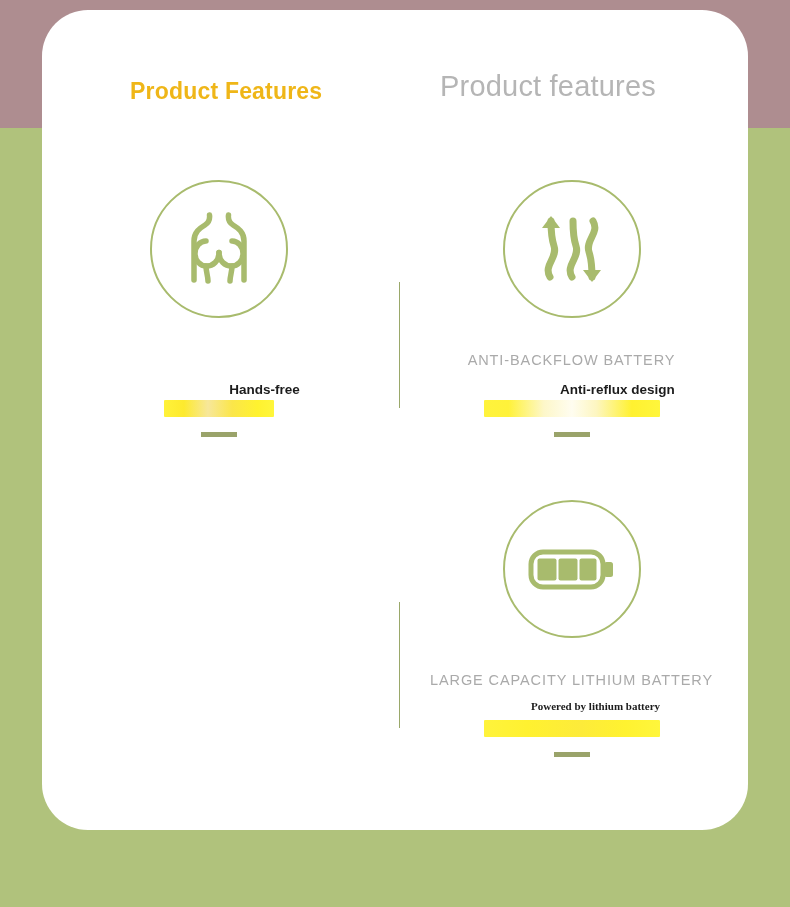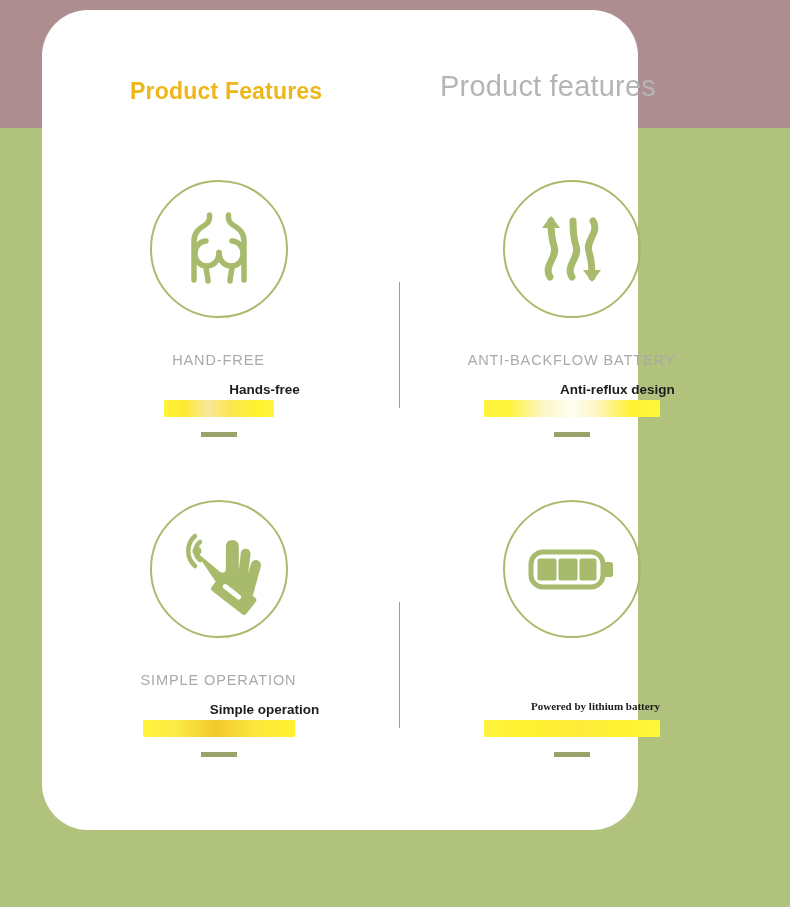--- a/index.html
+++ b/index.html
@@ -26,21 +26,21 @@
     position: absolute;
     left: 0; top: 128px;
     width: 790px; height: 779px;
     background: #b0c27c;
   }
 
   
   #feature-card {
     position: absolute;
     left: 42px; top: 10px;
-    width: 596px; height: 820px;
+    width: 706px; height: 820px;
     background: #ffffff;
     border-radius: 46px;
     box-sizing: border-box;
   }
 
   
   .header-row {
     position: absolute;
     left: 0; top: 60px;
     width: 706px;
@@ -219,21 +219,20 @@
           <g fill="none" stroke="#a8bb6d" stroke-width="5.5" stroke-linecap="round" stroke-linejoin="round">
             <path d="M30,86 L30,47 C30,38 36,34 41,31 C45,28.5 46,25 45.5,21"></path>
             <path d="M80,86 L80,47 C80,38 74,34 69,31 C65,28.5 64,25 64.5,21"></path>
             <path d="M42,47 C36,47 31,52.5 31,59.5 C31,66.5 36,72 42.5,72 C49,72 55,67 55,58.5"></path>
             <path d="M68,47 C74,47 79,52.5 79,59.5 C79,66.5 74,72 67.5,72 C61,72 55,67 55,58.5"></path>
             <path d="M42,72 C42,78 44,82 44,87"></path>
             <path d="M68,72 C68,78 66,82 66,87"></path>
           </g>
         </svg>
       </div>
-      <div class="label-upper">HAND-FREE</div>
       <div class="label-sub-wrap">
         <div class="highlight-bar w-a"></div>
         <div class="label-sub">Hands-free</div>
       </div>
       <div class="dash-mark"></div>
     </div>
 
     <div class="feature-cell c1">
       <div class="icon-circle">
         <svg width="110" height="110" viewBox="0 0 110 110">
@@ -247,58 +246,32 @@
         </svg>
       </div>
       <div class="label-upper">ANTI-BACKFLOW BATTERY</div>
       <div class="label-sub-wrap">
         <div class="highlight-bar w-b"></div>
         <div class="label-sub">Anti-reflux design</div>
       </div>
       <div class="dash-mark"></div>
     </div>
 
-    <div class="feature-cell c2">
-      <div class="icon-circle">
-        <svg width="110" height="110" viewBox="0 0 110 110">
-          <g fill="none" stroke="#a8bb6d" stroke-width="4.5" stroke-linecap="round">
-            <path d="M31,22 C22,30 22,44 31,52"></path>
-            <path d="M36,28 C30,33 30,41 36,46"></path>
-          </g>
-          <circle cx="33" cy="37" r="4.5" fill="#a8bb6d"></circle>
-          <g fill="#a8bb6d">
-            <path d="M34,37 L60,59 C63,62 66,62 68,59 L68,33 C68,29 71,26 75,26
-                     C79,26 82,29 82,33 L82,59 L84,41 C84,37 87,35 90,35.5
-                     C93.5,36 95,39 94.5,42.5 L92,62 L95,52 C96,48.5 99,47 102,48
-                     C105,49 106.5,52 105.5,55.5 L97,86 L62,78 Z" transform="translate(-7,-2) scale(0.93) translate(6,4)"></path>
-          </g>
-          <g transform="rotate(38 70 80)">
-            <rect x="48" y="70" width="44" height="21" rx="3" fill="#a8bb6d"></rect>
-            <rect x="56" y="77" width="22" height="5" rx="2.5" fill="#ffffff"></rect>
-          </g>
-        </svg>
-      </div>
-      <div class="label-upper">SIMPLE OPERATION</div>
-      <div class="label-sub-wrap">
-        <div class="highlight-bar w-c"></div>
-        <div class="label-sub">Simple operation</div>
-      </div>
-      <div class="dash-mark"></div>
-    </div>
 
     <div class="feature-cell c3">
       <div class="icon-circle">
         <svg width="110" height="110" viewBox="0 0 110 110">
           <rect x="14" y="38" width="72" height="35" rx="12" ry="12" fill="none" stroke="#a8bb6d" stroke-width="5"></rect>
           <rect x="87" y="48" width="9" height="15" rx="2.5" fill="#a8bb6d"></rect>
           <rect x="20.5" y="44.5" width="19" height="22" rx="2" fill="#a8bb6d"></rect>
           <rect x="41.5" y="44.5" width="19" height="22" rx="2" fill="#a8bb6d"></rect>
           <rect x="62.5" y="44.5" width="17" height="22" rx="2" fill="#a8bb6d"></rect>
         </svg>
       </div>
+      <div class="label-upper">LARGE CAPACITY LITHIUM BATTERY</div>
       <div class="label-sub-wrap">
         <div class="highlight-bar w-d"></div>
         <div class="label-sub two-line">Powered by lithium battery</div>
       </div>
       <div class="dash-mark"></div>
     </div>
 
   </div>
 </div>
 

